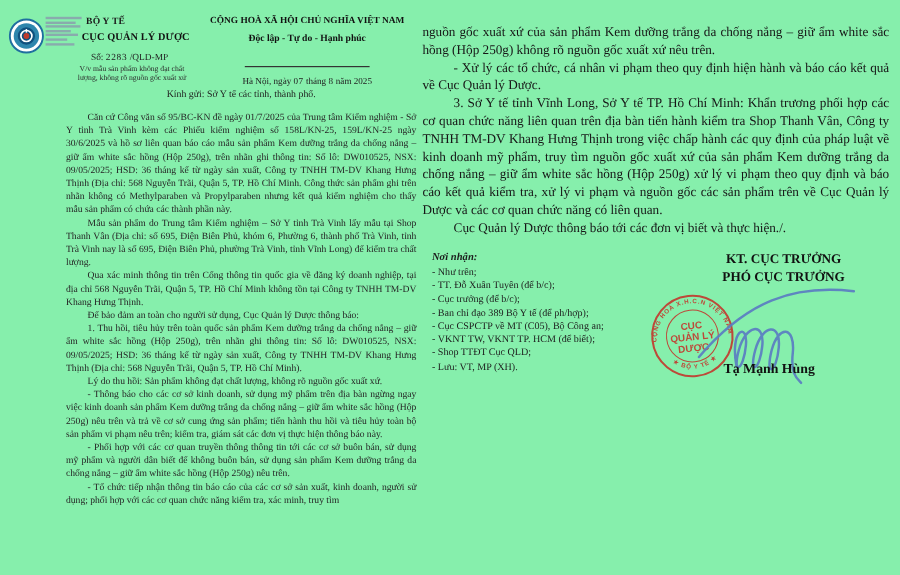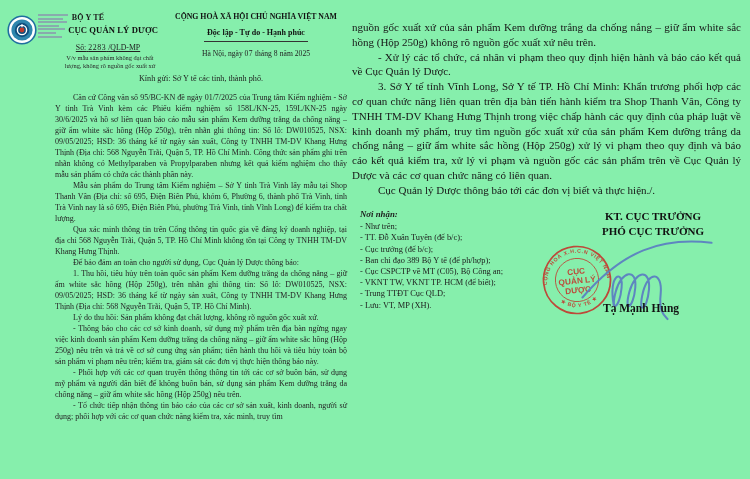--- a/index.html
+++ b/index.html
@@ -7,26 +7,26 @@
   body { font-family:"Liberation Serif","DejaVu Serif",serif; }
   #doc { position:relative; width:750px; height:479px; background:#86efac; overflow:hidden; color:#222; }
 
   
   .emblem { position:absolute; left:7px; top:15px; width:30px; height:30px; }
   .sigmeta { position:absolute; left:38px; top:14px; width:31px; display:flex; flex-direction:column; gap:1.6px; z-index:1; }
   .sigmeta .bar { height:2px; background:#8a94ad; opacity:.75; }
   .h-left1 { position:absolute; left:18px; top:13px; width:140px; text-align:center; z-index:2; }
   .agency-parent { font-size:8px; font-weight:bold; color:#1c1c1c; letter-spacing:.2px; }
   .agency-name { font-size:8.6px; font-weight:bold; color:#111; margin-top:3px; letter-spacing:.1px;text-align:right; }
-  .h-num { position:absolute; left:28px; top:43px; width:160px; text-align:center; font-size:7.8px; color:#222;text-decoration:underline; }
+  .h-num { position:absolute; left:28px; top:43px; width:160px; text-align:center; font-size:7.8px; color:#222; }
   .h-num .typed { letter-spacing:.6px; }
   .h-subject { position:absolute; left:34px; top:54px; width:152px; text-align:center; font-size:6.4px; line-height:7.6px; color:#2a2a2a; }
   .h-right { position:absolute; left:166px; top:12px; width:180px; text-align:center; }
   .national-title { font-size:7.8px; font-weight:bold; color:#111; }
-  .motto { display:inline-block; font-size:8px; font-weight:bold; color:#111; border-bottom:1px solid #333; padding:0 3px 4px 3px; margin-top:2px; }
+  .motto { display:inline-block; font-size:8px; font-weight:bold; color:#111; border-bottom:1px solid #333; padding:0 3px 19px 3px; margin-top:2px; }
   .dateline { margin-top:7px; font-size:7.6px; color:#222; }
   .dateline .it { }
   .dateline .typed { font-style:normal; letter-spacing:.4px; }
   .salutation { position:absolute; left:55px; top:74px; width:292px; text-align:center; font-size:8.2px; color:#1d1d1d; }
   .body1 { position:absolute; left:55px; top:92px; width:292px; font-size:8px; line-height:11px; text-align:justify; color:#242424; }
   .body1 .p { text-indent:18px; }
 
   
   .body2 { position:absolute; left:352px; top:20px; width:389px; font-size:11px; line-height:14.8px; text-align:justify; color:#161616; }
   .body2 .p { text-indent:26px; }
@@ -117,21 +117,21 @@
     </div>
 
     <div class="recipients">
       <div class="rec-label">Nơi nhận:</div>
       <div>- Như trên;</div>
       <div>- TT. Đỗ Xuân Tuyên (để b/c);</div>
       <div>- Cục trưởng (để b/c);</div>
       <div>- Ban chỉ đạo 389 Bộ Y tế (để ph/hợp);</div>
       <div>- Cục CSPCTP về MT (C05), Bộ Công an;</div>
       <div>- VKNT TW, VKNT TP. HCM (để biết);</div>
-      <div>- Trung TTĐT Cục QLD;</div>
+      <div>- Shop TTĐT Cục QLD;</div>
       <div>- Lưu: VT, MP (XH).</div>
     </div>
 
     <div class="sig-titles">
       <div>KT. CỤC TRƯỞNG</div>
       <div>PHÓ CỤC TRƯỞNG</div>
     </div>
 
     <svg class="stamp" viewBox="0 0 100 100">
       <defs>

